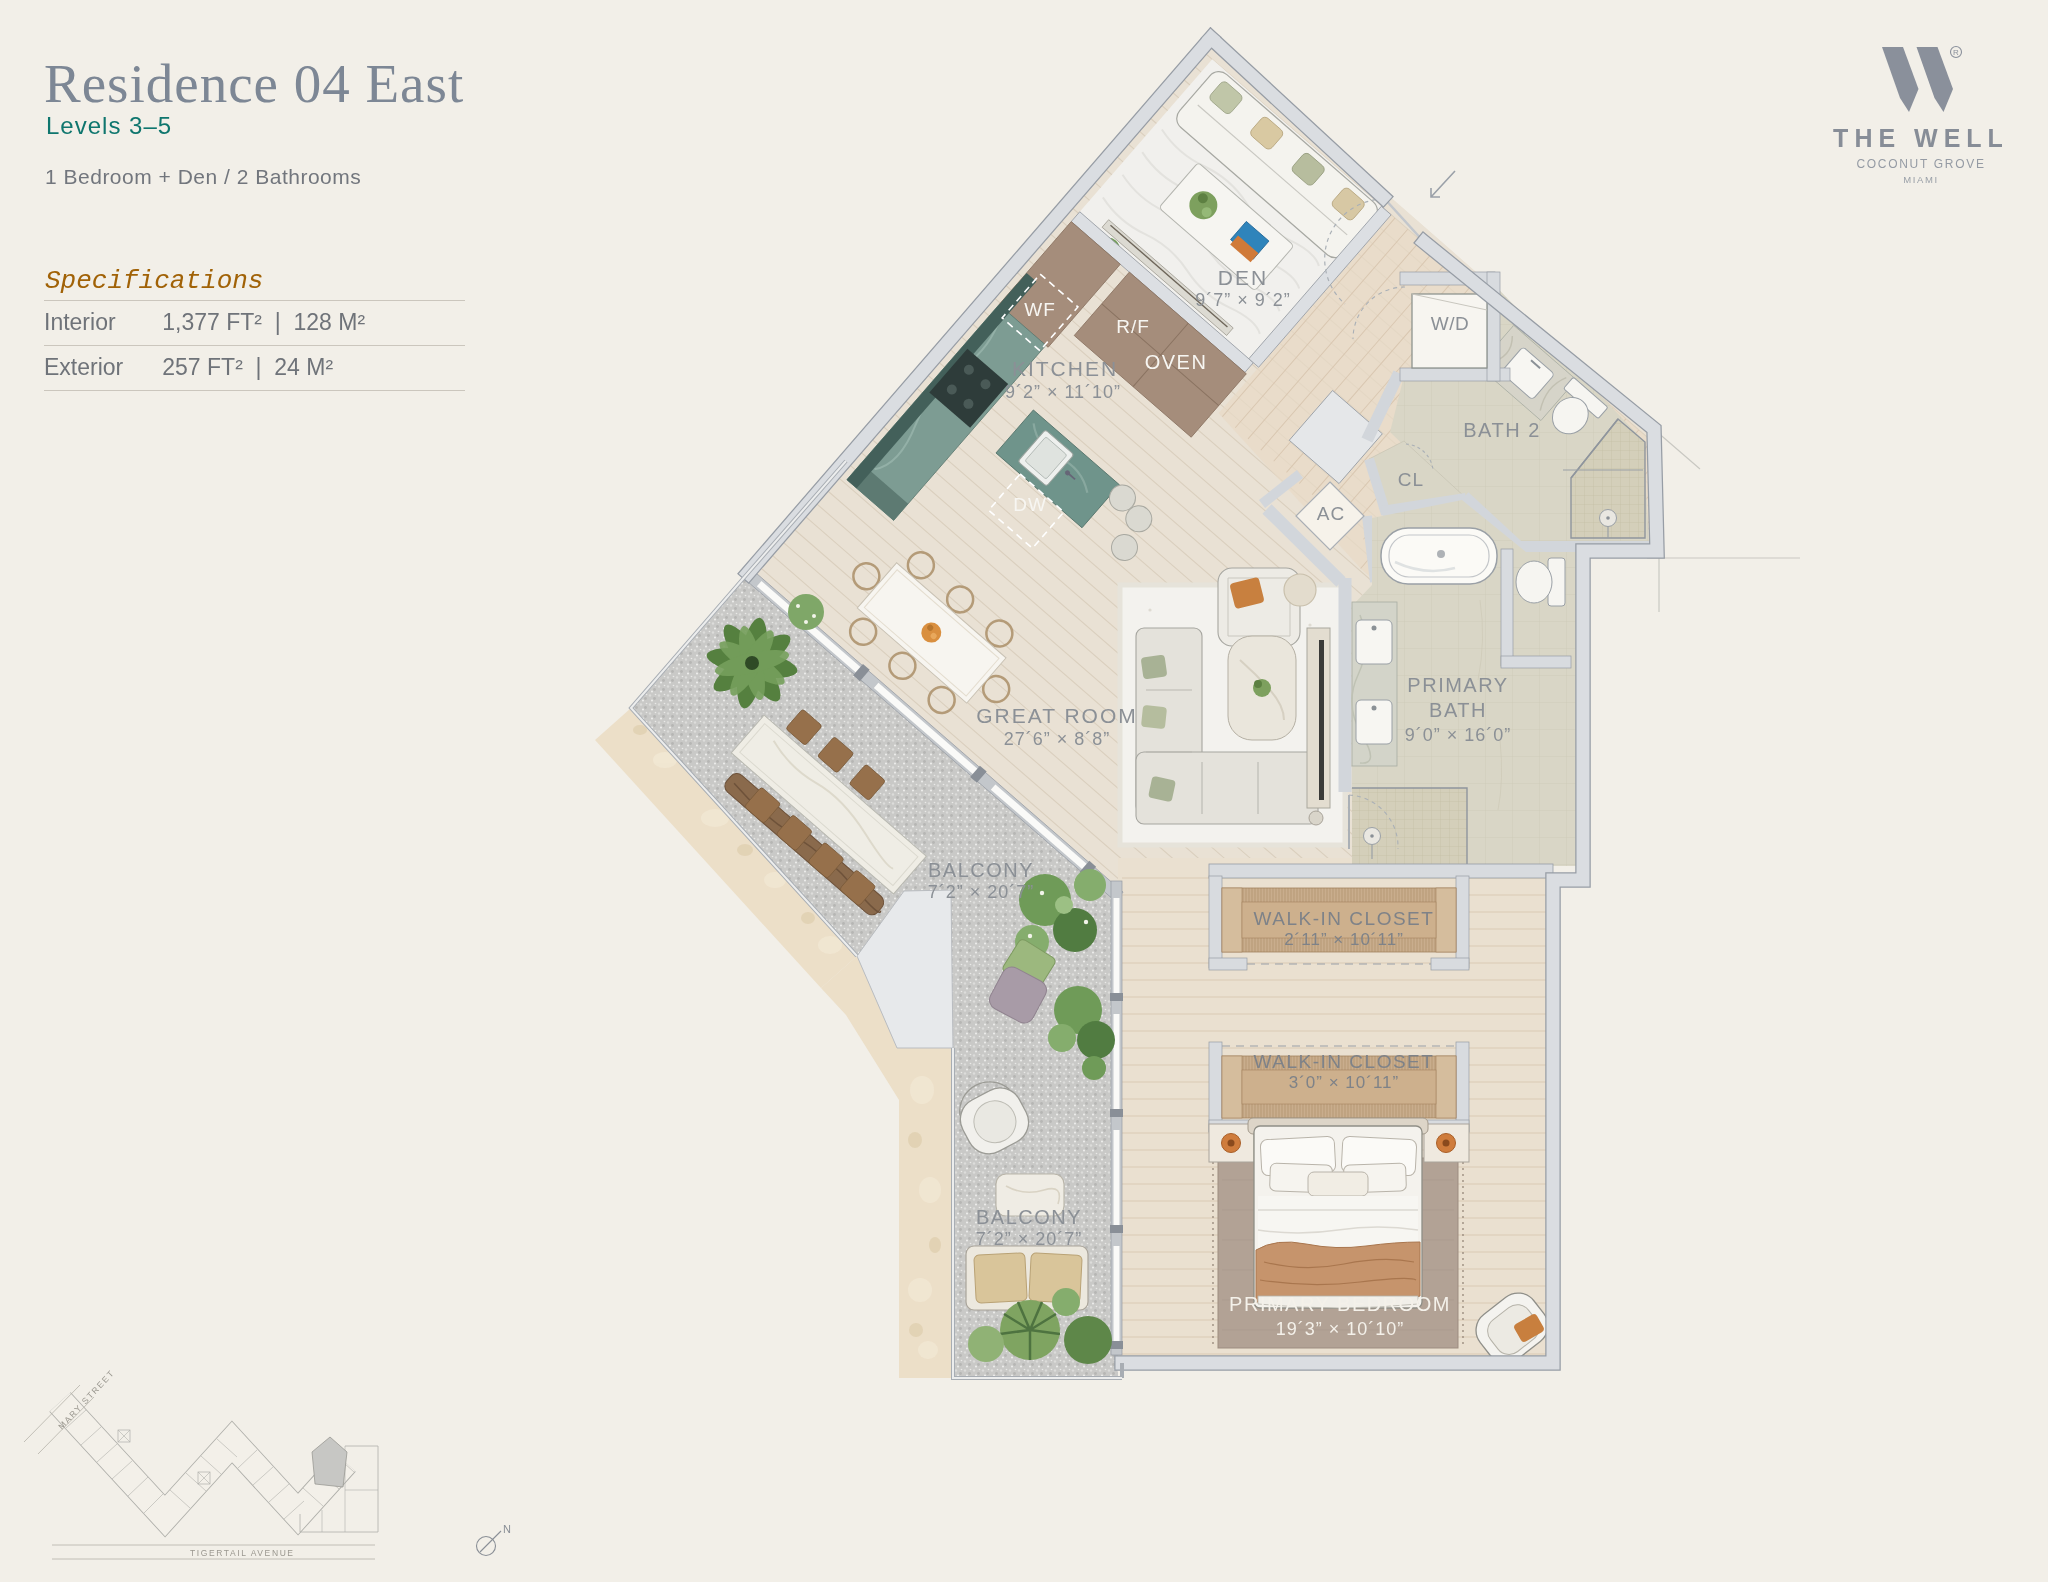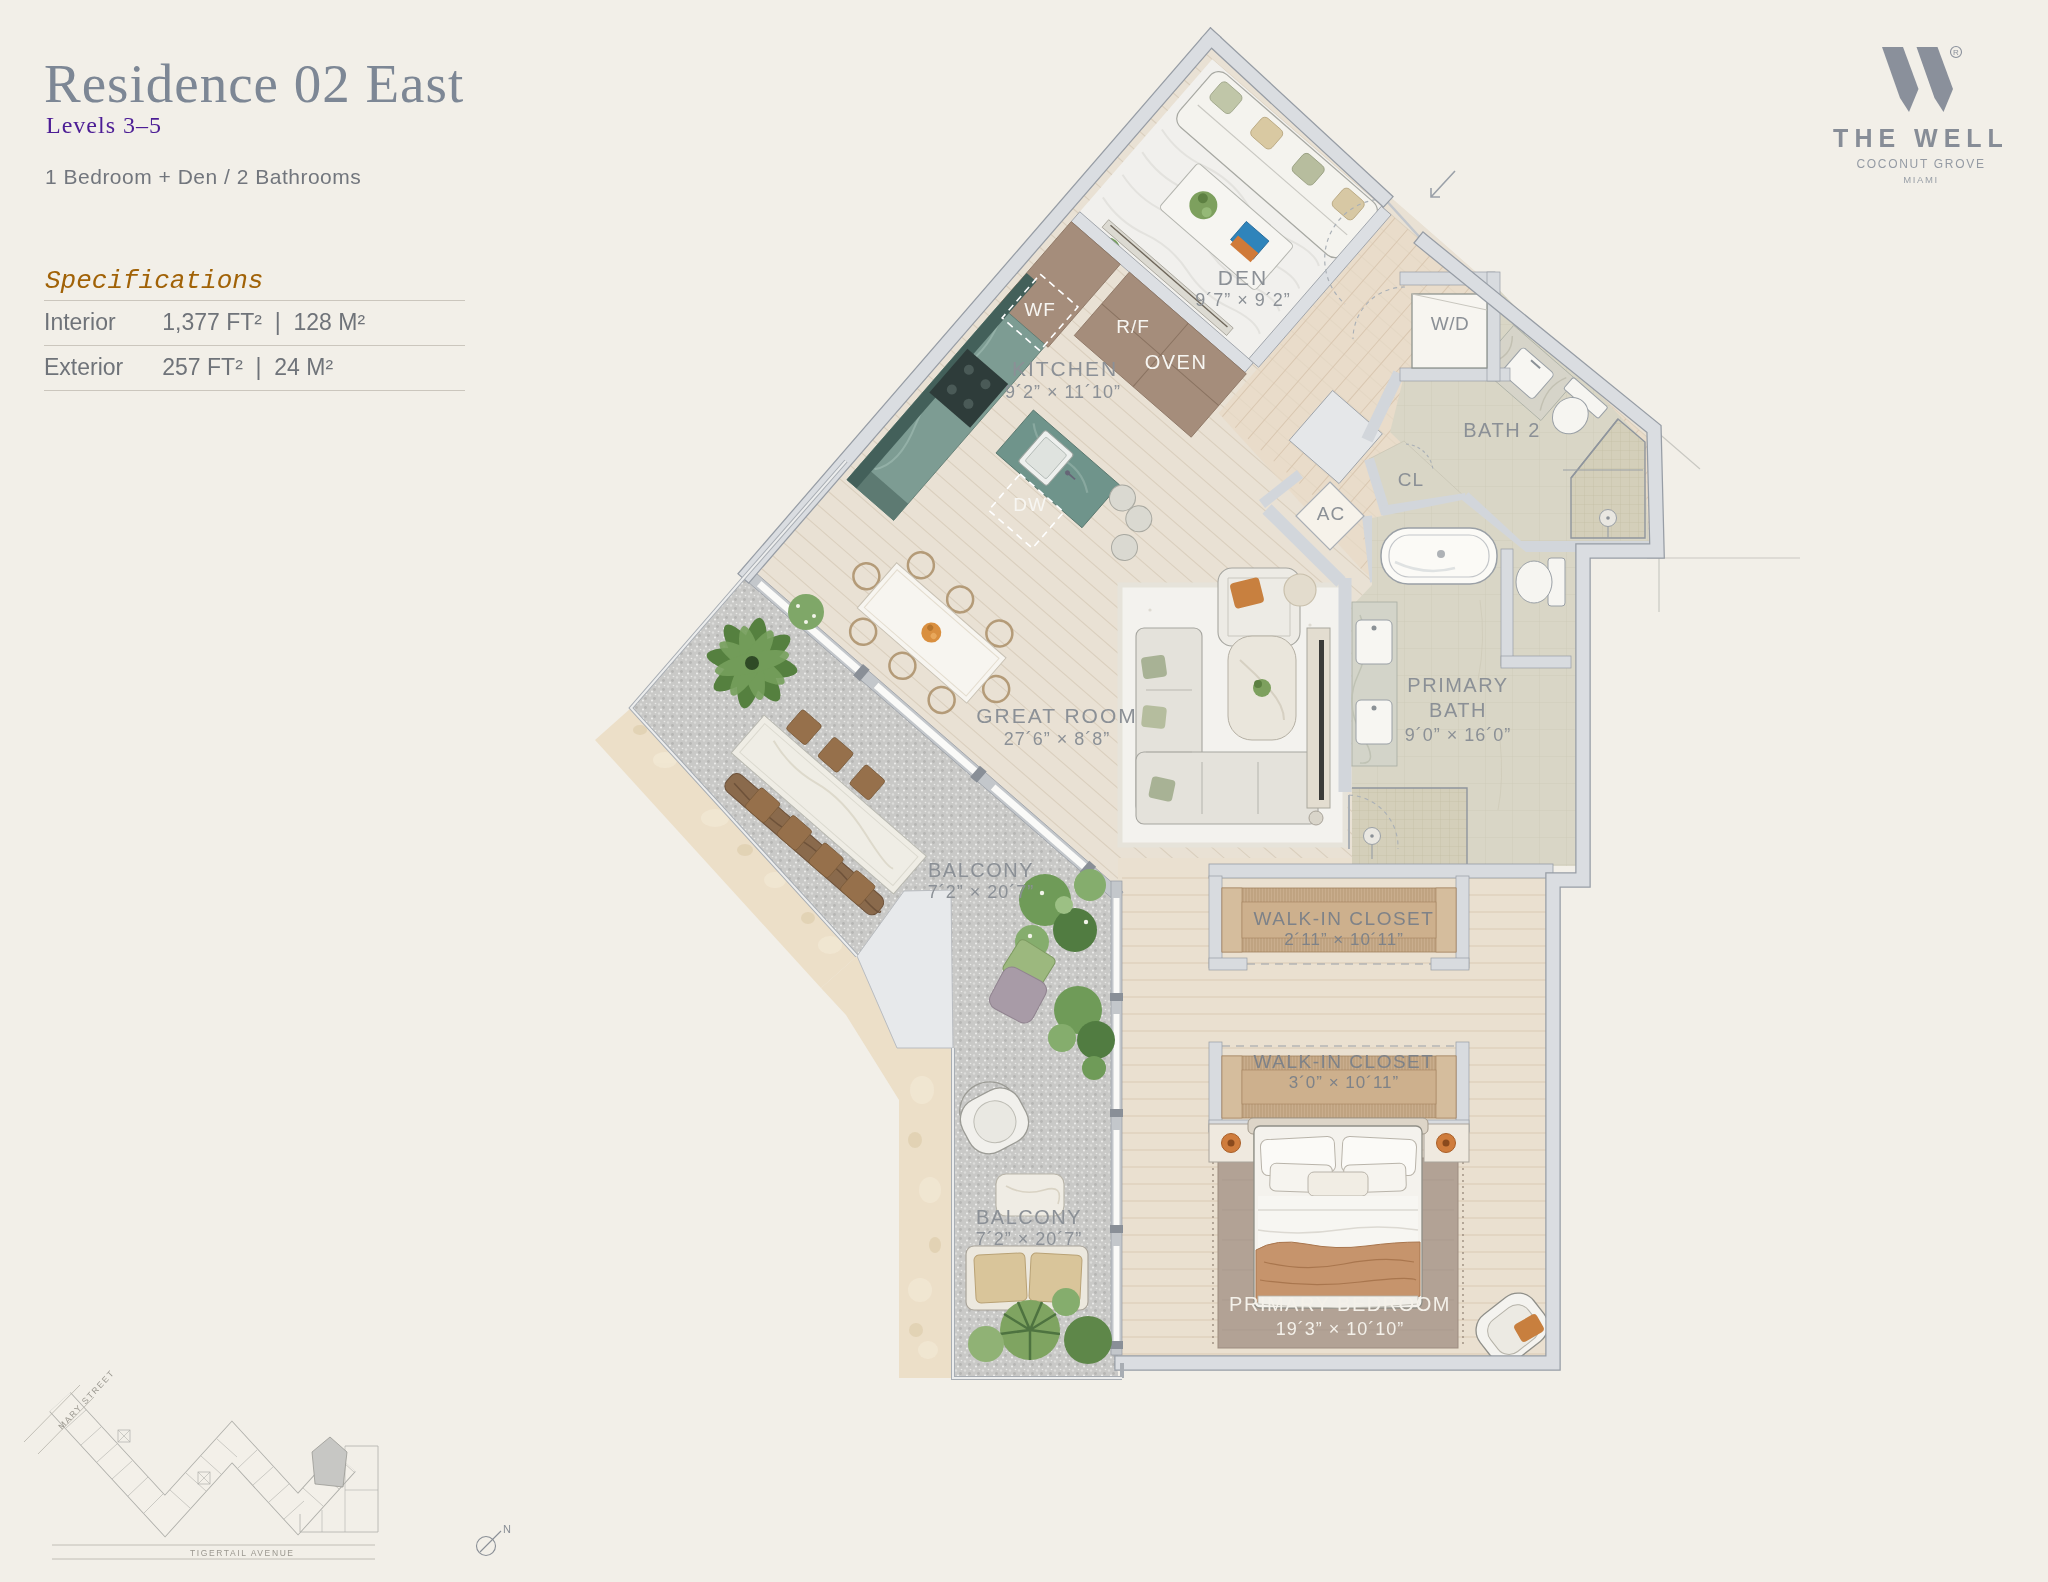--- a/index.html
+++ b/index.html
@@ -1,19 +1,19 @@
 <!DOCTYPE html>
 <html><head>
 <meta charset="utf-8">
 <style>
   html,body{margin:0;padding:0;}
   .page{position:relative;width:2048px;height:1582px;background:#f2efe8;font-family:"Liberation Sans",sans-serif;overflow:hidden;}
   .abs{position:absolute;}
   .title{font-family:"Liberation Serif",serif;font-size:55px;color:#7d8795;letter-spacing:1px;}
-  .levels{font-family:Liberation Serif, serif;font-size:24px;color:#4c1d95;letter-spacing:1px;}
+  .levels{font-family:Liberation Sans, sans-serif;font-size:24px;color:#0f766e;letter-spacing:1px;}
   .brm{font-size:21px;color:#72767d;letter-spacing:0.5px;}
   .spechead{font-family:Liberation Mono, monospace;font-style:italic;font-size:26px;color:#a16207;}
   .spectable{width:421px;border-collapse:collapse;font-size:23px;color:#6f7379;}
   .spectable td{border-bottom:1px solid #cbc6bd;padding:8px 0 9px 0;}
   .spectable tr td:last-child{}
 </style>
 </head>
 <body>
 <div class="page">
 
@@ -612,21 +612,21 @@
 
 <text x="62" y="1430" font-size="8.5" letter-spacing="1.6" fill="#9a978f" transform="rotate(-47 62 1430)" text-anchor="start">MARY STREET</text>
 
 <g stroke="#8a8f96" fill="none" stroke-width="1.1">
   <circle cx="486" cy="1546" r="9.5"></circle>
   <path d="M480,1552 L501,1531"></path>
 </g>
 <text x="503" y="1533" font-size="11" fill="#8a8f96">N</text>
 </svg>
 
-<div class="abs title" style="left:44px;top:52px;">Residence 02 East</div>
+<div class="abs title" style="left:44px;top:52px;">Residence 04 East</div>
 
 <div class="abs levels" style="left:46px;top:112px;">Levels 3–5</div>
 
 <div class="abs brm" style="left:45px;top:165px;">1 Bedroom + Den / 2 Bathrooms</div>
 
 <div class="abs spechead" style="left:45px;top:266px;">Specifications</div>
 
 <div class="abs" style="left:44px;top:300px;width:421px;border-top:1px solid #cbc6bd;">
 <table class="spectable">
 <tbody>

